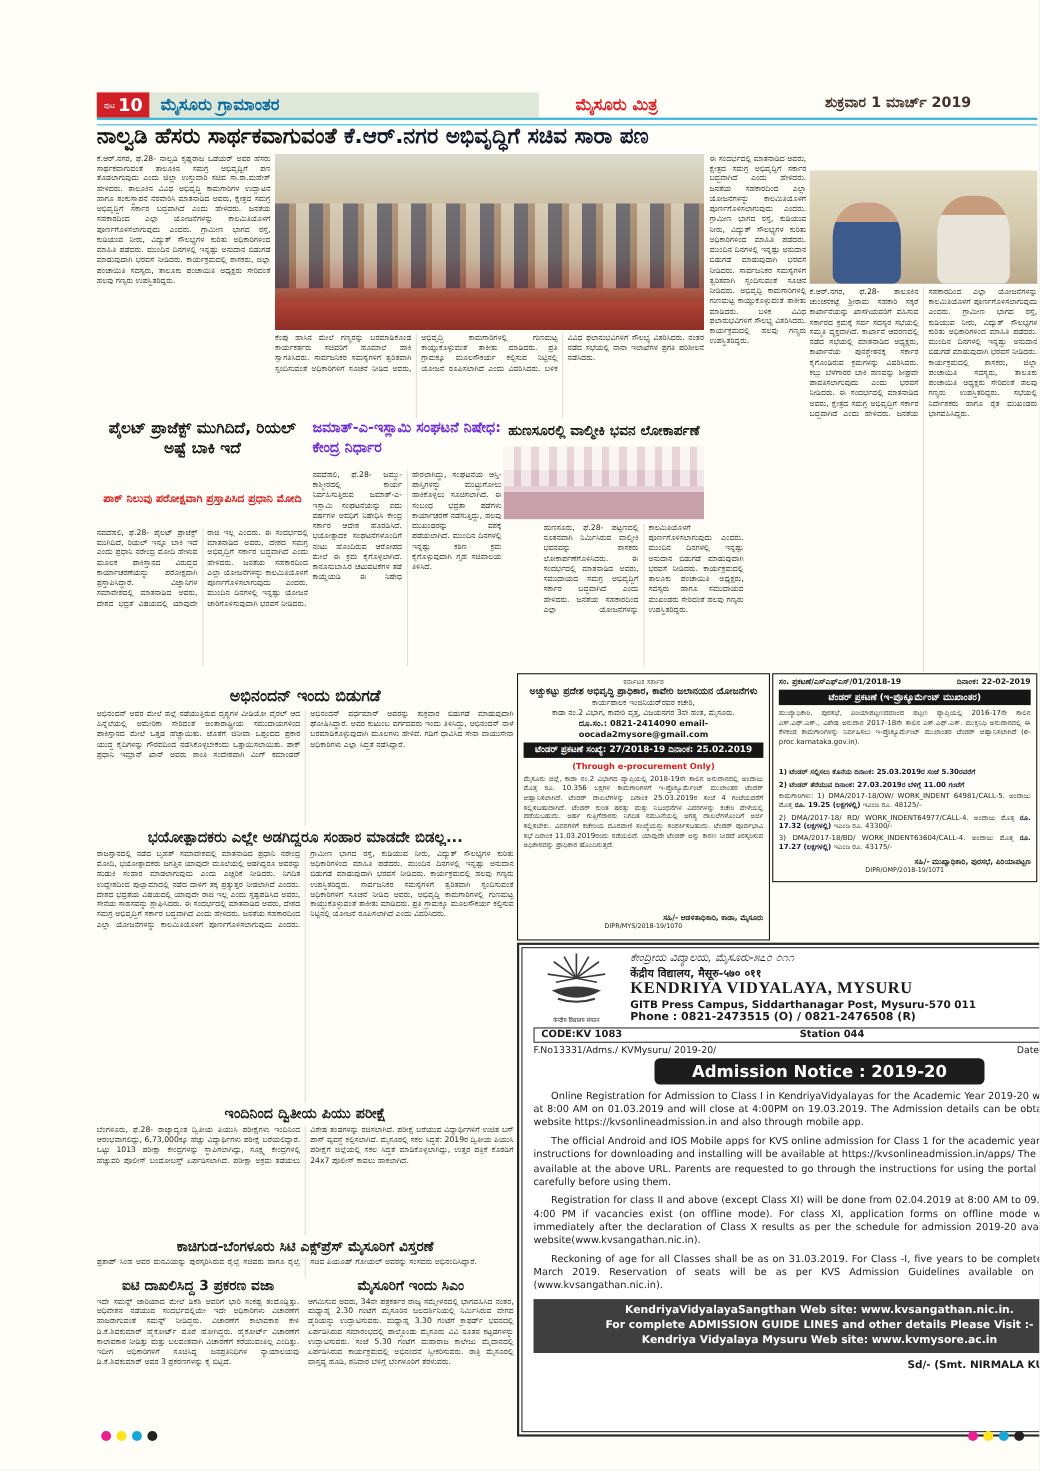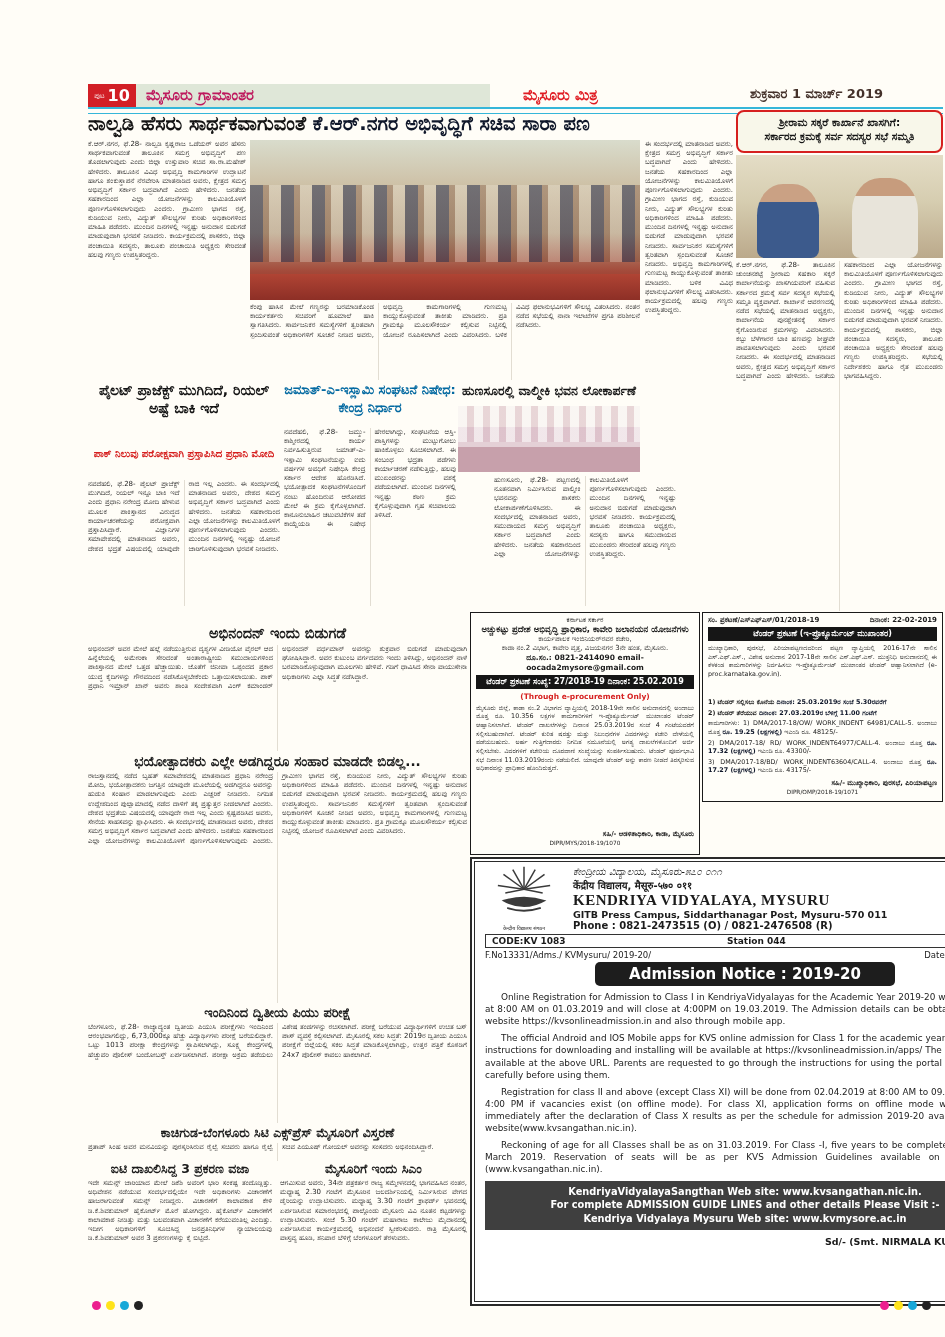--- a/index.html
+++ b/index.html
@@ -8,21 +8,21 @@
   #pg .abs{position:absolute;}
   .body-txt{font-size:7px;line-height:1.32;text-align:justify;color:#222;overflow:hidden;}
   .c2{column-count:2;column-gap:9px;column-rule:1px solid #e2ddd2;}
   .c3{column-count:3;column-gap:9px;column-rule:1px solid #e2ddd2;}
   .red{color:#0f172a;}
   .bold{font-weight:bold;}
 
   
   .m-box{left:88px;top:84px;width:48px;height:23px;background:#d21f26;color:#fff;display:flex;align-items:center;justify-content:center;gap:3px;}
   .m-box .sm{font-size:7px;} .m-box .num{font-size:16px;font-weight:bold;}
-  .m-sec{left:136px;top:84px;width:354px;height:23px;background:#dfe7d8;font-weight:bold;font-size:15px;line-height:23px;padding-left:10px;box-sizing:border-box;color:#be185d;}
+  .m-sec{left:136px;top:84px;width:354px;height:23px;background:#dfe7d8;font-weight:bold;font-size:15px;line-height:23px;padding-left:10px;box-sizing:border-box;color:#0369a1;}
   .m-brand{left:468px;top:84px;width:185px;height:23px;color:#e01b22;font-weight:bold;font-size:15px;text-align:center;line-height:23px;}
   .m-date{left:690px;top:86px;width:253px;height:20px;color:#44312a;font-weight:bold;font-size:13px;text-align:center;}
   .rule{left:88px;top:107px;width:855px;height:4px;border-top:2px solid #35b6d9;border-bottom:1px solid #35b6d9;}
 
   
   .h-lead{left:88px;top:112px;width:648px;height:26px;font-size:19.5px;font-weight:bold;white-space:nowrap;color:#141414;}
   .lead-left{left:88px;top:140px;width:158px;height:240px;}
   .lead-bottom{left:250px;top:303px;width:390px;height:77px;}
   .mid-col{left:645px;top:140px;width:88px;height:468px;}
 
@@ -39,21 +39,21 @@
   .ph-drapes{position:absolute;left:0;right:0;top:0;height:55%;background:repeating-linear-gradient(90deg,rgba(255,255,255,.5) 0 9px,rgba(210,170,185,.35) 9px 16px);}
 
   
   .tr-box{left:736px;top:110px;width:207px;height:43px;border:2px solid #d6201f;border-radius:8px;background:#f8f7ea;font-size:10.5px;font-weight:bold;text-align:center;line-height:1.35;padding-top:3px;box-sizing:border-box;color:#141414;}
   .tr-body{left:736px;top:261px;width:207px;height:350px;}
 
   
   .art-a-h{left:88px;top:381px;width:192px;height:64px;font-size:14px;font-weight:bold;text-align:center;line-height:1.3;color:#141414;}
   .art-a-s{left:88px;top:447px;width:192px;height:30px;font-size:10px;font-weight:bold;color:#d6201f;text-align:center;line-height:1.35;}
   .art-a-b{left:88px;top:480px;width:192px;height:126px;}
-  .art-b-h{left:284px;top:381px;width:172px;height:44px;font-size:13px;font-weight:bold;text-align:center;line-height:1.35;color:#0369a1;}
+  .art-b-h{left:284px;top:381px;width:172px;height:44px;font-size:13px;font-weight:bold;text-align:left;line-height:1.35;color:#6d28d9;}
   .art-b-b{left:284px;top:428px;width:172px;height:178px;}
   .art-c-h{left:458px;top:383px;width:182px;height:20px;font-size:12.5px;font-weight:bold;text-align:center;color:#141414;}
   .art-c-b{left:458px;top:476px;width:182px;height:130px;margin-left:36px;}
 
   
   .pbar{left:88px;top:608px;width:379px;height:15px;background:#0f7c3f;color:#fff;font-size:10px;font-weight:bold;text-align:center;line-height:15px;}
   .s1h{left:88px;top:625px;width:379px;height:18px;font-size:14.5px;font-weight:bold;text-align:center;}
   .s1b{left:88px;top:645px;width:379px;height:106px;}
   .s2h{left:88px;top:753px;width:379px;height:18px;font-size:13.5px;font-weight:bold;text-align:center;}
   .s2b{left:88px;top:772px;width:379px;height:231px;}
@@ -124,24 +124,20 @@
     <span>ನಾಲ್ವಡಿ ಹೆಸರು ಸಾರ್ಥಕವಾಗುವಂತೆ </span><span class="r red">ಕೆ.ಆರ್.ನಗರ ಅಭಿವೃದ್ಧಿಗೆ ಸಚಿವ ಸಾರಾ ಪಣ</span>
   </div>
   <div class="abs body-txt lead-left">ಕೆ.ಆರ್.ನಗರ, ಫೆ.28- ನಾಲ್ವಡಿ ಕೃಷ್ಣರಾಜ ಒಡೆಯರ್ ಅವರ ಹೆಸರು ಸಾರ್ಥಕವಾಗುವಂತೆ ತಾಲೂಕಿನ ಸಮಗ್ರ ಅಭಿವೃದ್ಧಿಗೆ ಪಣ ತೊಡಲಾಗುವುದು ಎಂದು ಜಿಲ್ಲಾ ಉಸ್ತುವಾರಿ ಸಚಿವ ಸಾ.ರಾ.ಮಹೇಶ್ ಹೇಳಿದರು. ತಾಲೂಕಿನ ವಿವಿಧ ಅಭಿವೃದ್ಧಿ ಕಾಮಗಾರಿಗಳ ಉದ್ಘಾಟನೆ ಹಾಗೂ ಶಂಕುಸ್ಥಾಪನೆ ನೆರವೇರಿಸಿ ಮಾತನಾಡಿದ ಅವರು, ಕ್ಷೇತ್ರದ ಸಮಗ್ರ ಅಭಿವೃದ್ಧಿಗೆ ಸರ್ಕಾರ ಬದ್ಧವಾಗಿದೆ ಎಂದು ಹೇಳಿದರು. ಜನತೆಯ ಸಹಕಾರದಿಂದ ಎಲ್ಲಾ ಯೋಜನೆಗಳನ್ನು ಕಾಲಮಿತಿಯೊಳಗೆ ಪೂರ್ಣಗೊಳಿಸಲಾಗುವುದು ಎಂದರು. ಗ್ರಾಮೀಣ ಭಾಗದ ರಸ್ತೆ, ಕುಡಿಯುವ ನೀರು, ವಿದ್ಯುತ್ ಸೌಲಭ್ಯಗಳ ಕುರಿತು ಅಧಿಕಾರಿಗಳಿಂದ ಮಾಹಿತಿ ಪಡೆದರು. ಮುಂದಿನ ದಿನಗಳಲ್ಲಿ ಇನ್ನಷ್ಟು ಅನುದಾನ ಬಿಡುಗಡೆ ಮಾಡುವುದಾಗಿ ಭರವಸೆ ನೀಡಿದರು. ಕಾರ್ಯಕ್ರಮದಲ್ಲಿ ಶಾಸಕರು, ಜಿಲ್ಲಾ ಪಂಚಾಯಿತಿ ಸದಸ್ಯರು, ತಾಲೂಕು ಪಂಚಾಯಿತಿ ಅಧ್ಯಕ್ಷರು ಸೇರಿದಂತೆ ಹಲವು ಗಣ್ಯರು ಉಪಸ್ಥಿತರಿದ್ದರು.</div>
   <div class="photo main-photo">
     <div class="ph-people"></div>
     <div class="ph-carpet"></div>
   </div>
   <div class="abs body-txt c3 lead-bottom">ಕೆಂಪು ಹಾಸಿನ ಮೇಲೆ ಗಣ್ಯರನ್ನು ಬರಮಾಡಿಕೊಂಡ ಕಾರ್ಯಕರ್ತರು ಸಚಿವರಿಗೆ ಹೂಮಾಲೆ ಹಾಕಿ ಸ್ವಾಗತಿಸಿದರು. ಸಾರ್ವಜನಿಕರ ಸಮಸ್ಯೆಗಳಿಗೆ ತ್ವರಿತವಾಗಿ ಸ್ಪಂದಿಸುವಂತೆ ಅಧಿಕಾರಿಗಳಿಗೆ ಸೂಚನೆ ನೀಡಿದ ಅವರು, ಅಭಿವೃದ್ಧಿ ಕಾಮಗಾರಿಗಳಲ್ಲಿ ಗುಣಮಟ್ಟ ಕಾಯ್ದುಕೊಳ್ಳುವಂತೆ ತಾಕೀತು ಮಾಡಿದರು. ಪ್ರತಿ ಗ್ರಾಮಕ್ಕೂ ಮೂಲಸೌಕರ್ಯ ಕಲ್ಪಿಸುವ ನಿಟ್ಟಿನಲ್ಲಿ ಯೋಜನೆ ರೂಪಿಸಲಾಗಿದೆ ಎಂದು ವಿವರಿಸಿದರು. ಬಳಿಕ ವಿವಿಧ ಫಲಾನುಭವಿಗಳಿಗೆ ಸೌಲಭ್ಯ ವಿತರಿಸಿದರು. ನಂತರ ನಡೆದ ಸಭೆಯಲ್ಲಿ ನಾನಾ ಇಲಾಖೆಗಳ ಪ್ರಗತಿ ಪರಿಶೀಲನೆ ನಡೆಸಿದರು.</div>
   <div class="abs body-txt mid-col">ಈ ಸಂದರ್ಭದಲ್ಲಿ ಮಾತನಾಡಿದ ಅವರು, ಕ್ಷೇತ್ರದ ಸಮಗ್ರ ಅಭಿವೃದ್ಧಿಗೆ ಸರ್ಕಾರ ಬದ್ಧವಾಗಿದೆ ಎಂದು ಹೇಳಿದರು. ಜನತೆಯ ಸಹಕಾರದಿಂದ ಎಲ್ಲಾ ಯೋಜನೆಗಳನ್ನು ಕಾಲಮಿತಿಯೊಳಗೆ ಪೂರ್ಣಗೊಳಿಸಲಾಗುವುದು ಎಂದರು. ಗ್ರಾಮೀಣ ಭಾಗದ ರಸ್ತೆ, ಕುಡಿಯುವ ನೀರು, ವಿದ್ಯುತ್ ಸೌಲಭ್ಯಗಳ ಕುರಿತು ಅಧಿಕಾರಿಗಳಿಂದ ಮಾಹಿತಿ ಪಡೆದರು. ಮುಂದಿನ ದಿನಗಳಲ್ಲಿ ಇನ್ನಷ್ಟು ಅನುದಾನ ಬಿಡುಗಡೆ ಮಾಡುವುದಾಗಿ ಭರವಸೆ ನೀಡಿದರು. ಸಾರ್ವಜನಿಕರ ಸಮಸ್ಯೆಗಳಿಗೆ ತ್ವರಿತವಾಗಿ ಸ್ಪಂದಿಸುವಂತೆ ಸೂಚನೆ ನೀಡಿದರು. ಅಭಿವೃದ್ಧಿ ಕಾಮಗಾರಿಗಳಲ್ಲಿ ಗುಣಮಟ್ಟ ಕಾಯ್ದುಕೊಳ್ಳುವಂತೆ ತಾಕೀತು ಮಾಡಿದರು. ಬಳಿಕ ವಿವಿಧ ಫಲಾನುಭವಿಗಳಿಗೆ ಸೌಲಭ್ಯ ವಿತರಿಸಿದರು. ಕಾರ್ಯಕ್ರಮದಲ್ಲಿ ಹಲವು ಗಣ್ಯರು ಉಪಸ್ಥಿತರಿದ್ದರು.</div>
 
-  <div class="abs tr-box">
-    <div>ಶ್ರೀರಾಮ ಸಕ್ಕರೆ ಕಾರ್ಖಾನೆ ಖಾಸಗಿಗೆ:</div>
-    <div>ಸರ್ಕಾರದ ಕ್ರಮಕ್ಕೆ ಸರ್ವ ಸದಸ್ಯರ ಸಭೆ ಸಮ್ಮತಿ</div>
-  </div>
   <div class="photo tr-photo">
     <div class="person p1"></div>
     <div class="person p2"></div>
   </div>
   <div class="abs body-txt c2 tr-body">ಕೆ.ಆರ್.ನಗರ, ಫೆ.28- ತಾಲೂಕಿನ ಚುಂಚನಕಟ್ಟೆ ಶ್ರೀರಾಮ ಸಹಕಾರಿ ಸಕ್ಕರೆ ಕಾರ್ಖಾನೆಯನ್ನು ಖಾಸಗಿಯವರಿಗೆ ವಹಿಸುವ ಸರ್ಕಾರದ ಕ್ರಮಕ್ಕೆ ಸರ್ವ ಸದಸ್ಯರ ಸಭೆಯಲ್ಲಿ ಸಮ್ಮತಿ ವ್ಯಕ್ತವಾಗಿದೆ. ಕಾರ್ಖಾನೆ ಆವರಣದಲ್ಲಿ ನಡೆದ ಸಭೆಯಲ್ಲಿ ಮಾತನಾಡಿದ ಅಧ್ಯಕ್ಷರು, ಕಾರ್ಖಾನೆಯ ಪುನಶ್ಚೇತನಕ್ಕೆ ಸರ್ಕಾರ ಕೈಗೊಂಡಿರುವ ಕ್ರಮಗಳನ್ನು ವಿವರಿಸಿದರು. ಕಬ್ಬು ಬೆಳೆಗಾರರ ಬಾಕಿ ಹಣವನ್ನು ಶೀಘ್ರವೇ ಪಾವತಿಸಲಾಗುವುದು ಎಂದು ಭರವಸೆ ನೀಡಿದರು. ಈ ಸಂದರ್ಭದಲ್ಲಿ ಮಾತನಾಡಿದ ಅವರು, ಕ್ಷೇತ್ರದ ಸಮಗ್ರ ಅಭಿವೃದ್ಧಿಗೆ ಸರ್ಕಾರ ಬದ್ಧವಾಗಿದೆ ಎಂದು ಹೇಳಿದರು. ಜನತೆಯ ಸಹಕಾರದಿಂದ ಎಲ್ಲಾ ಯೋಜನೆಗಳನ್ನು ಕಾಲಮಿತಿಯೊಳಗೆ ಪೂರ್ಣಗೊಳಿಸಲಾಗುವುದು ಎಂದರು. ಗ್ರಾಮೀಣ ಭಾಗದ ರಸ್ತೆ, ಕುಡಿಯುವ ನೀರು, ವಿದ್ಯುತ್ ಸೌಲಭ್ಯಗಳ ಕುರಿತು ಅಧಿಕಾರಿಗಳಿಂದ ಮಾಹಿತಿ ಪಡೆದರು. ಮುಂದಿನ ದಿನಗಳಲ್ಲಿ ಇನ್ನಷ್ಟು ಅನುದಾನ ಬಿಡುಗಡೆ ಮಾಡುವುದಾಗಿ ಭರವಸೆ ನೀಡಿದರು. ಕಾರ್ಯಕ್ರಮದಲ್ಲಿ ಶಾಸಕರು, ಜಿಲ್ಲಾ ಪಂಚಾಯಿತಿ ಸದಸ್ಯರು, ತಾಲೂಕು ಪಂಚಾಯಿತಿ ಅಧ್ಯಕ್ಷರು ಸೇರಿದಂತೆ ಹಲವು ಗಣ್ಯರು ಉಪಸ್ಥಿತರಿದ್ದರು. ಸಭೆಯಲ್ಲಿ ನಿರ್ದೇಶಕರು ಹಾಗೂ ರೈತ ಮುಖಂಡರು ಭಾಗವಹಿಸಿದ್ದರು.</div>
 
   <div class="abs art-a-h">ಪೈಲಟ್ ಪ್ರಾಜೆಕ್ಟ್ ಮುಗಿದಿದೆ, ರಿಯಲ್ ಅಷ್ಟೆ ಬಾಕಿ ಇದೆ</div>
   <div class="abs art-a-s">ಪಾಕ್ ನಿಲುವು ಪರೋಕ್ಷವಾಗಿ ಪ್ರಸ್ತಾಪಿಸಿದ ಪ್ರಧಾನಿ ಮೋದಿ</div>
   <div class="abs body-txt c2 art-a-b">ನವದೆಹಲಿ, ಫೆ.28- ಪೈಲಟ್ ಪ್ರಾಜೆಕ್ಟ್ ಮುಗಿದಿದೆ, ರಿಯಲ್ ಇನ್ನೂ ಬಾಕಿ ಇದೆ ಎಂದು ಪ್ರಧಾನಿ ನರೇಂದ್ರ ಮೋದಿ ಹೇಳುವ ಮೂಲಕ ಪಾಕಿಸ್ತಾನದ ವಿರುದ್ಧದ ಕಾರ್ಯಾಚರಣೆಯನ್ನು ಪರೋಕ್ಷವಾಗಿ ಪ್ರಸ್ತಾಪಿಸಿದ್ದಾರೆ. ವಿಜ್ಞಾನಿಗಳ ಸಮಾವೇಶದಲ್ಲಿ ಮಾತನಾಡಿದ ಅವರು, ದೇಶದ ಭದ್ರತೆ ವಿಷಯದಲ್ಲಿ ಯಾವುದೇ ರಾಜಿ ಇಲ್ಲ ಎಂದರು. ಈ ಸಂದರ್ಭದಲ್ಲಿ ಮಾತನಾಡಿದ ಅವರು, ದೇಶದ ಸಮಗ್ರ ಅಭಿವೃದ್ಧಿಗೆ ಸರ್ಕಾರ ಬದ್ಧವಾಗಿದೆ ಎಂದು ಹೇಳಿದರು. ಜನತೆಯ ಸಹಕಾರದಿಂದ ಎಲ್ಲಾ ಯೋಜನೆಗಳನ್ನು ಕಾಲಮಿತಿಯೊಳಗೆ ಪೂರ್ಣಗೊಳಿಸಲಾಗುವುದು ಎಂದರು. ಮುಂದಿನ ದಿನಗಳಲ್ಲಿ ಇನ್ನಷ್ಟು ಯೋಜನೆ ಜಾರಿಗೊಳಿಸುವುದಾಗಿ ಭರವಸೆ ನೀಡಿದರು.</div>
 

